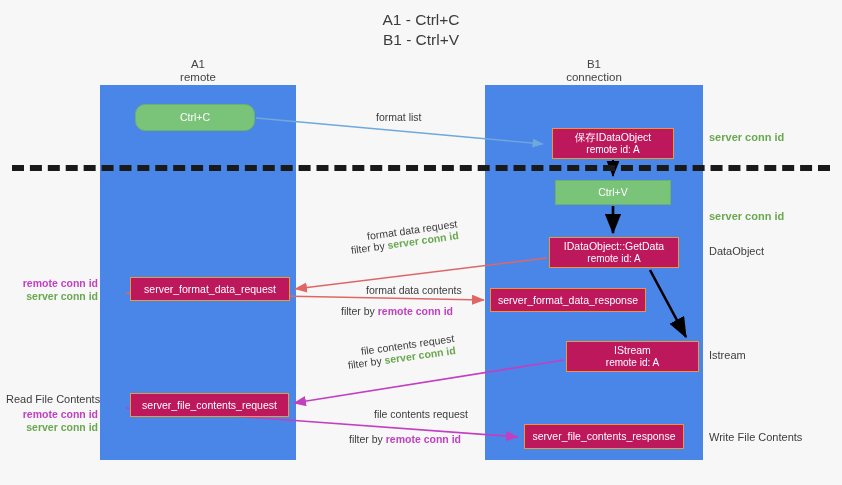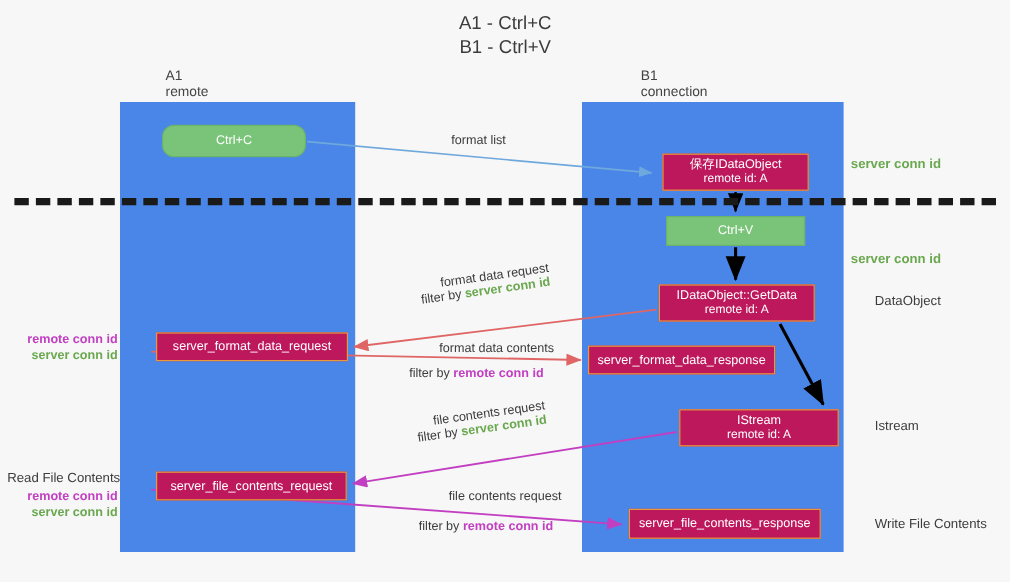--- a/index.html
+++ b/index.html
@@ -10,21 +10,21 @@
     position:relative;overflow:hidden;
   }
   #stage{position:absolute;left:0;top:0;width:842px;height:485px;}
 
   
   .lane{position:absolute;background:#4a86e8;}
   #lane-a1{left:100px;top:85px;width:196px;height:375px;}
   #lane-b1{left:485px;top:85px;width:218px;height:375px;}
 
   .lane-head{
-    position:absolute;color:#444;
+    position:absolute;text-align:center;color:#444;
     font-size:11.5px;line-height:13px;
   }
   #head-a1{left:138px;top:58px;width:120px;}
   #head-b1{left:534px;top:58px;width:120px;}
   .lane-head .l1{display:block;}
   .lane-head .l2{display:block;}
 
   
   #title{
     position:absolute;left:0;top:10px;width:842px;text-align:center;
@@ -54,21 +54,21 @@
 
   
   #divider{
     position:absolute;left:12px;top:165px;width:818px;height:0;
     border-top:6px dashed #1a1a1a;
   }
 
   
   .annot{position:absolute;font-size:11px;line-height:13px;white-space:nowrap;}
   .annot.green{color:#6aa84f;font-weight:bold;}
-  .annot.gray{color:#3c3c3c;margin-left:20px;}
+  .annot.gray{color:#3c3c3c;}
   #an-srv1{left:709px;top:131px;}
   #an-srv2{left:709px;top:210px;}
   #an-dataobject{left:709px;top:245px;}
   #an-istream{left:709px;top:349px;}
   #an-write{left:709px;top:431px;}
 
   
   #an-left1{position:absolute;left:8px;top:277px;width:90px;text-align:right;}
   #an-left2{position:absolute;left:8px;top:392px;width:90px;text-align:right;}
   .conn-pair{font-size:10.5px;line-height:13px;font-weight:bold;white-space:nowrap;}

